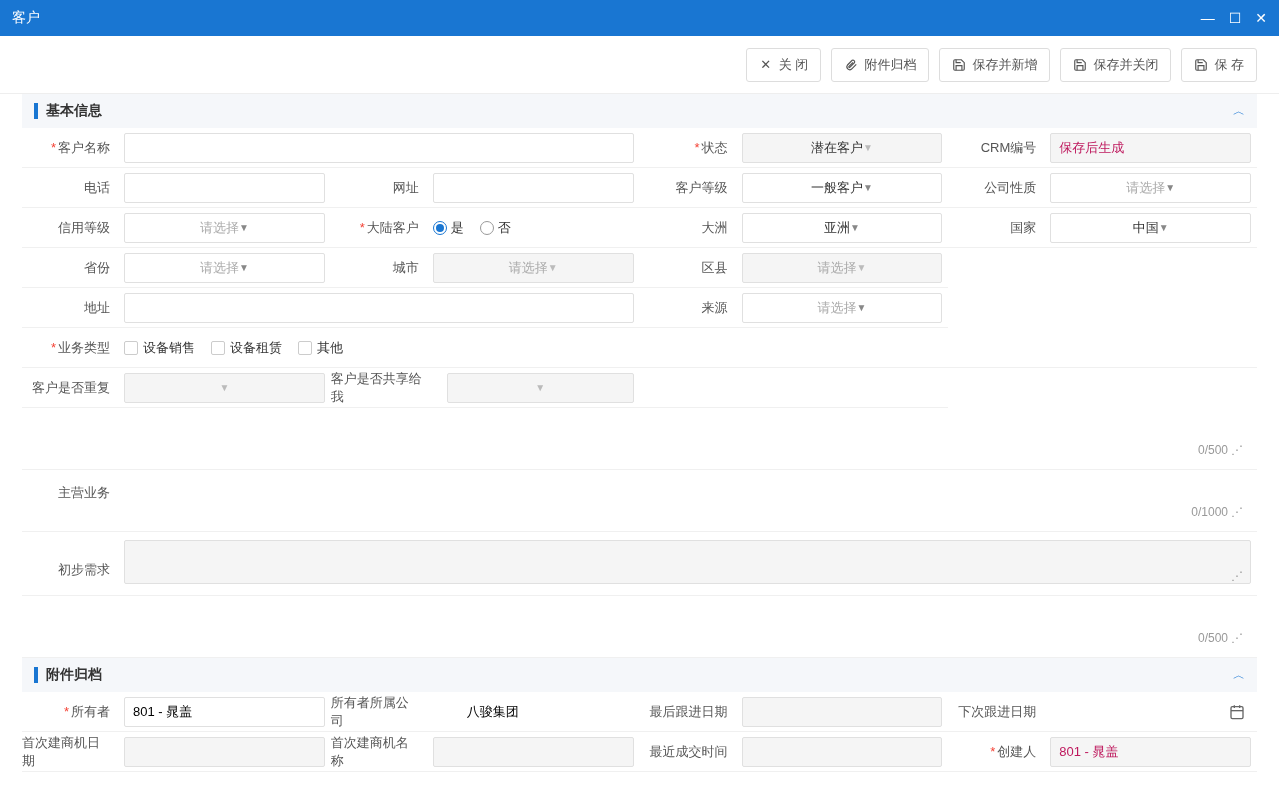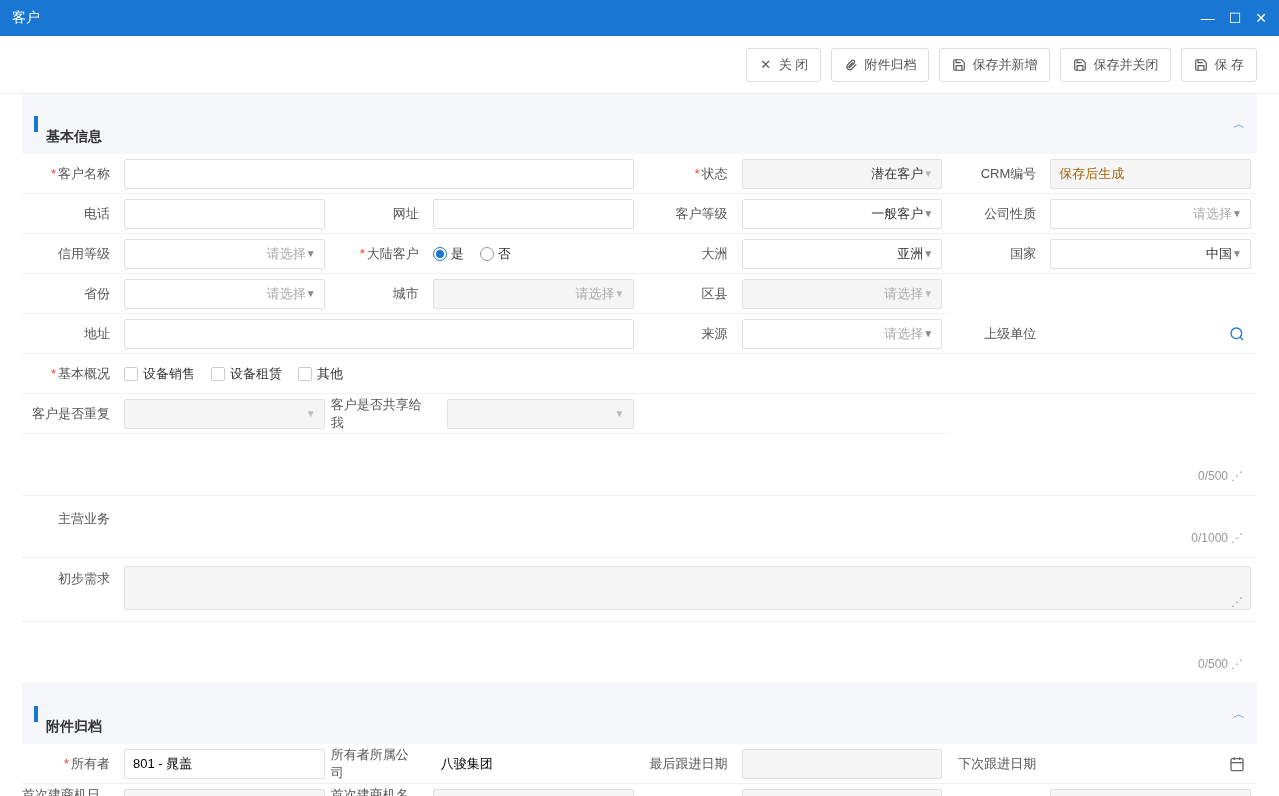--- a/index.html
+++ b/index.html
@@ -12,35 +12,35 @@
     
     .toolbar { height: 58px; display: flex; justify-content: flex-end; align-items: center; padding: 0 22px; gap: 10px; border-bottom: 1px solid #eee; }
     .btn { border: 1px solid #ddd; border-radius: 3px; padding: 7px 12px; background: #fff; cursor: pointer; display: flex; align-items: center; gap: 6px; font-size: 13px; color: #555; }
     .btn-icon { width: 14px; height: 14px; display: inline-flex; align-items: center; justify-content: center; }
     
     .content { padding: 0 22px; }
     
     .section-header { background: #f5f7fa; padding: 8px 12px; display: flex; align-items: center; justify-content: space-between; margin-top: 0; }
     .section-header-left { display: flex; align-items: center; gap: 8px; }
     .section-bar { width: 4px; height: 16px; background: #1976d2; }
-    .section-title { font-weight: 600; font-size: 14px; color: #333; margin-top: 26px; }
+    .section-title { font-weight: 600; font-size: 14px; color: #333; }
     .chevron { color: #1976d2; cursor: pointer; font-size: 12px; }
     
     .form-grid { display: grid; grid-template-columns: repeat(4, 1fr); }
     .form-cell { display: flex; border-bottom: 1px solid #f0f0f0; min-height: 40px; }
     .form-cell.span2 { grid-column: span 2; }
     .form-cell.span4 { grid-column: span 4; }
     .form-label { width: 96px; flex-shrink: 0; display: flex; align-items: center; justify-content: flex-end; padding-right: 8px; color: #555; font-size: 13px; }
     .form-label .req { color: #f44336; margin-right: 2px; }
     .form-control { flex: 1; display: flex; align-items: center; padding: 4px 6px; }
     
     .input-text { width: 100%; height: 30px; border: 1px solid #e0e0e0; border-radius: 2px; padding: 0 8px; font-size: 13px; }
-    .input-text.disabled { background: #f5f5f5; color: #a16207; }
-    
-    .select { width: 100%; height: 30px; border: 1px solid #e0e0e0; border-radius: 2px; padding: 0 8px; display: flex; align-items: center; justify-content: flex-end; cursor: pointer; background: #fff; }
+    .input-text.disabled { background: #f5f5f5; color: #be185d; }
+    
+    .select { width: 100%; height: 30px; border: 1px solid #e0e0e0; border-radius: 2px; padding: 0 8px; display: flex; align-items: center; justify-content: center; cursor: pointer; background: #fff; }
     .select.disabled { background: #f5f5f5; color: #999; }
     .select-val { color: #333; }
     .select-val.placeholder { color: #aaa; }
     .select-arrow { color: #888; font-size: 10px; }
     .select.disabled .select-arrow { color: #bbb; }
     
     .textarea-wrap { position: relative; width: 100%; }
     .textarea { width: 100%; min-height: 24px; border: 1px solid #e0e0e0; border-radius: 2px; padding: 6px 8px; resize: none; font-size: 13px; }
     .textarea.disabled { background: #f5f5f5; }
     .textarea-counter { position: absolute; right: 8px; bottom: 4px; color: #999; font-size: 12px; display: flex; align-items: center; gap: 3px;}
@@ -303,39 +303,25 @@
       <div class="form-label">
           <span>来源</span>
         </div>
       <div class="form-control">
         <div class="select">
           <span class="select-val placeholder">请选择</span>
           <span class="select-arrow">▼</span>
         </div>
       </div>
     </div>
-    <div class="form-cell">
-      <div class="form-label">
-          <span>上级单位</span>
-        </div>
-      <div class="form-control">
-        <input class="input-text" style="border: none;">
-        <span class="search-icon">
-            <svg width="16" height="16" viewBox="0 0 24 24" fill="none" stroke="#1976d2" stroke-width="2">
-              <circle cx="11" cy="11" r="8"></circle>
-              <line x1="21" y1="21" x2="16.65" y2="16.65"></line>
-            </svg>
-          </span>
-      </div>
-    </div>
 
     <div class="form-cell span4">
       <div class="form-label">
           <span class="req">*</span>
-          <span>基本概况</span>
+          <span>业务类型</span>
         </div>
       <div class="form-control">
         <div class="checkbox-group">
           <div class="checkbox">
               <div class="checkbox-box"></div>
               <span>设备销售</span>
             </div>
           <div class="checkbox">
               <div class="checkbox-box"></div>
               <span>设备租赁</span>
@@ -393,21 +379,21 @@
           <textarea class="textarea" style="border: none; min-height: 30px;"></textarea>
           <div class="textarea-counter">
               <span>0/1000</span>
               <span class="resize-handle">⋰</span>
             </div>
         </div>
       </div>
     </div>
 
     <div class="form-cell span4 textarea-cell" style="min-height:48px;">
-      <div class="form-label" style="padding-top:12px;">
+      <div class="form-label" style="padding-top:12px;align-items:center;">
           <span>初步需求</span>
         </div>
       <div class="form-control">
         <div class="textarea-wrap">
           <textarea class="textarea disabled" style="min-height: 28px;" readonly=""></textarea>
           <div class="textarea-counter">
               <span class="resize-handle">⋰</span>
             </div>
         </div>
       </div>
@@ -443,21 +429,21 @@
         </div>
       <div class="form-control">
           <input class="input-text" value="801 - 晁盖" style="">
         </div>
     </div>
     <div class="form-cell">
       <div class="form-label">
           <span>所有者所属公司</span>
         </div>
       <div class="form-control">
-          <input class="input-text" style="border: none;" readonly="" value="八骏集团">
+          <input class="input-text" style="border: none; margin-left: 26px;" readonly="" value="八骏集团">
         </div>
     </div>
     <div class="form-cell">
       <div class="form-label">
           <span>最后跟进日期</span>
         </div>
       <div class="form-control">
           <input class="input-text disabled" readonly="" style="">
         </div>
     </div>

